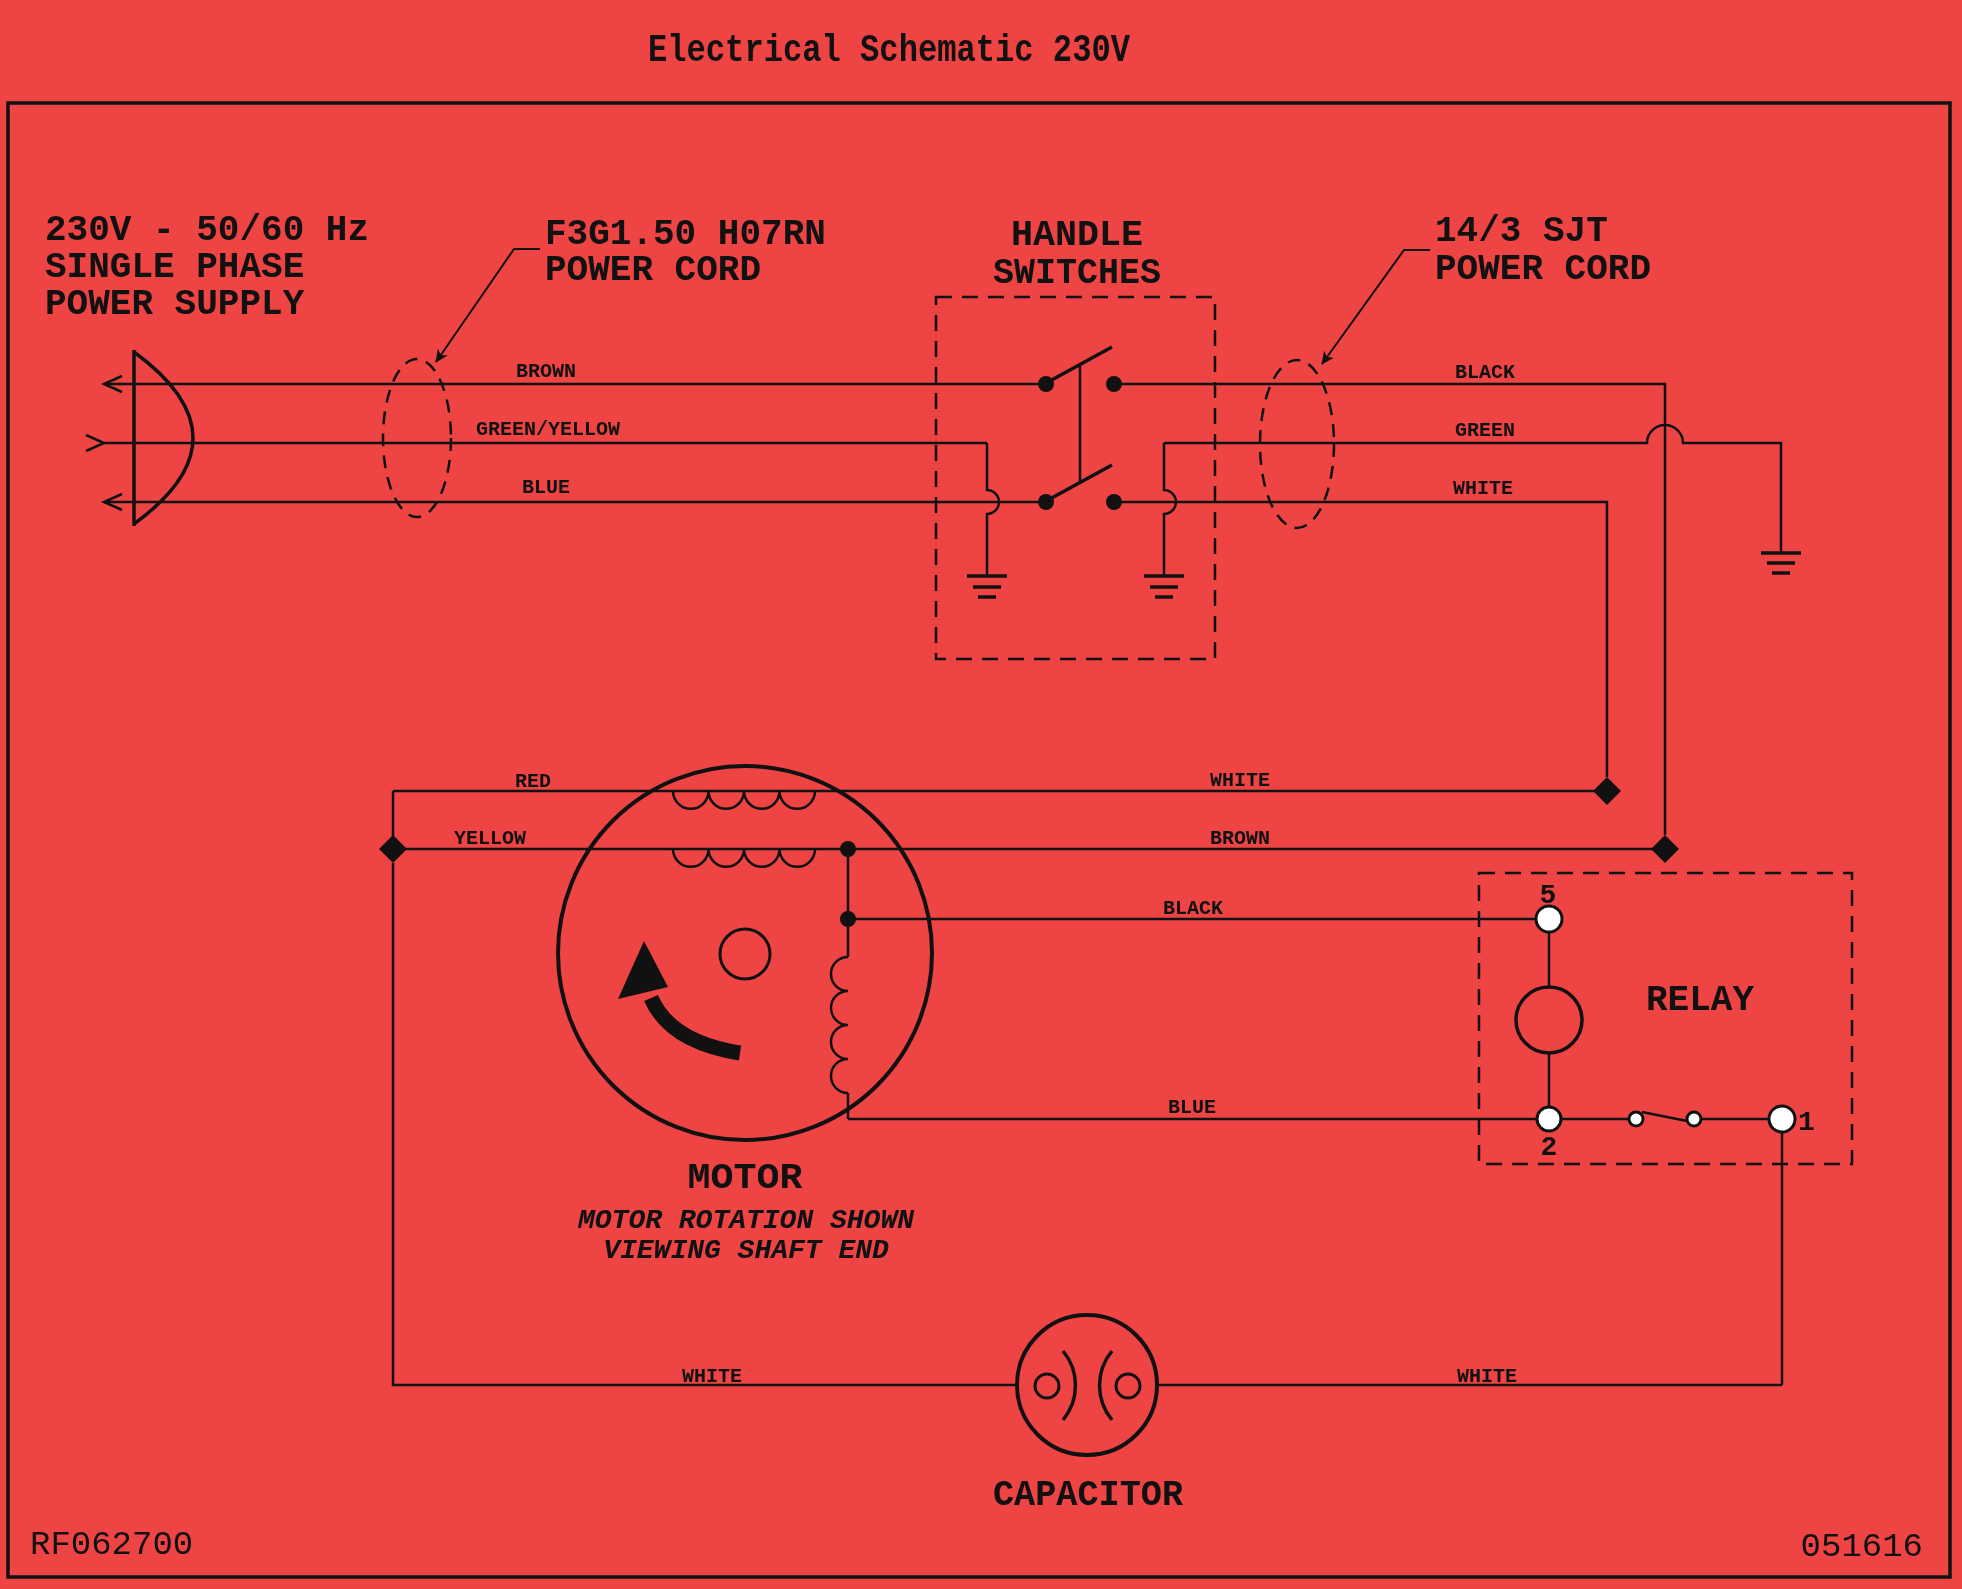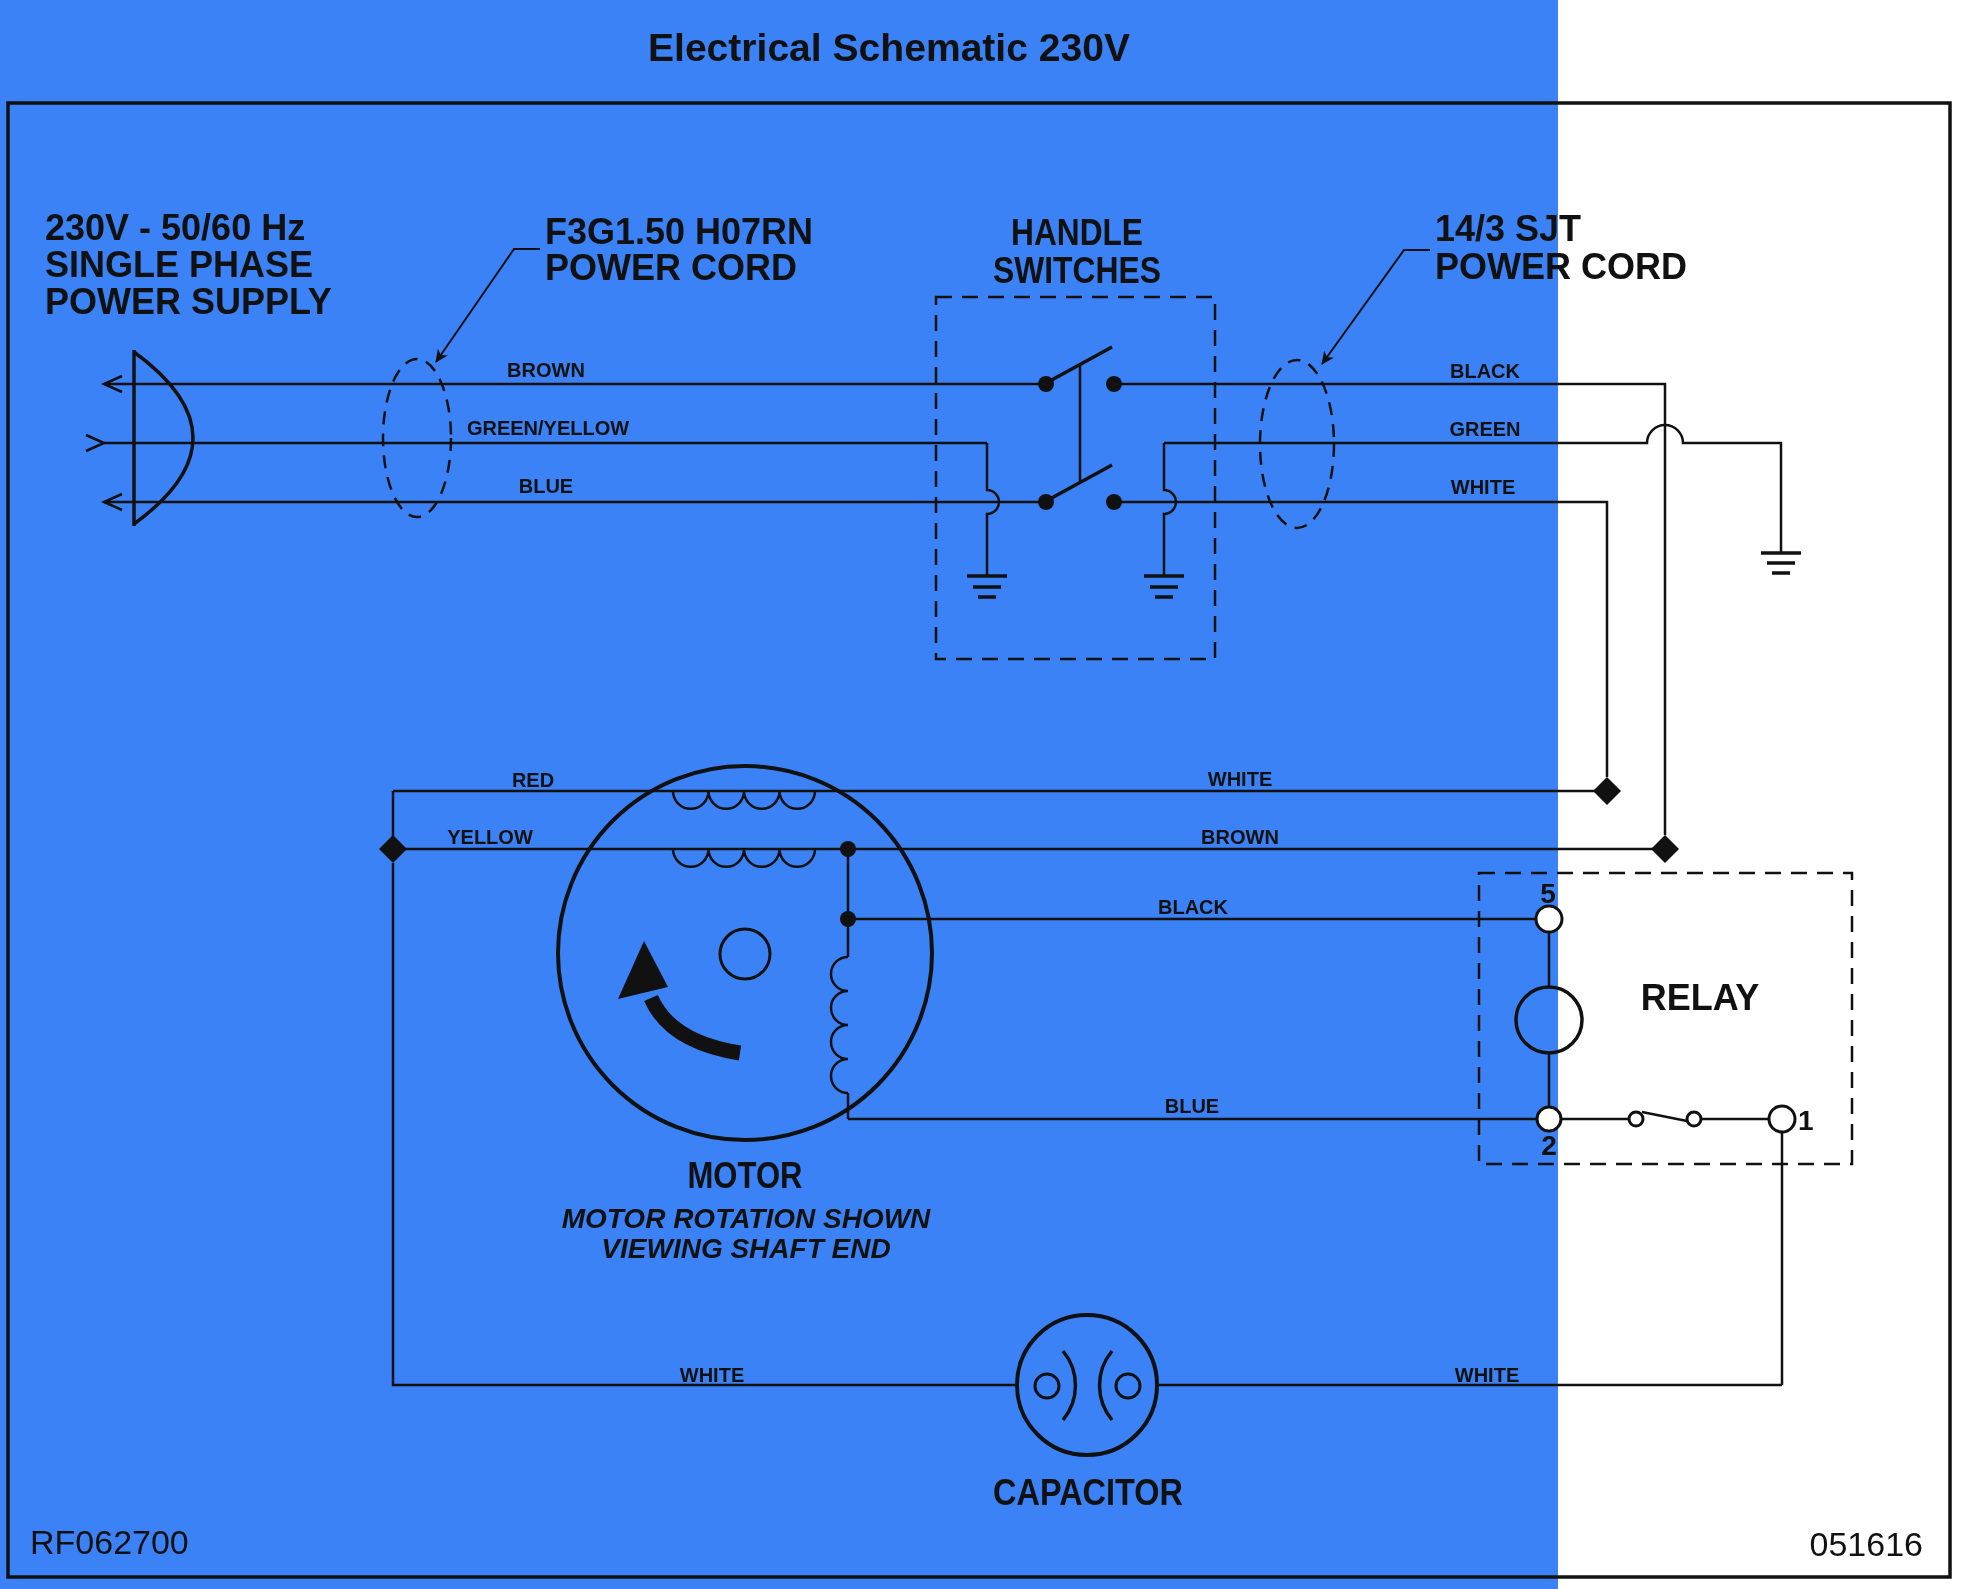--- a/index.html
+++ b/index.html
@@ -1,16 +1,16 @@
 <!DOCTYPE html>
 <html><head>
 <meta charset="utf-8">
 <style>
   html,body{margin:0;padding:0;background:#ffffff;}
-  .page{position:relative;width:1558px;height:1589px;background:#3b82f6;font-family:Liberation Sans, sans-serif;}
+  .page{position:relative;width:1962px;height:1589px;background:#ef4444;font-family:Liberation Mono, monospace;}
   svg{position:absolute;left:0;top:0;}
   text{fill:#111;}
   .t-big{font-size:36px;font-weight:bold;}
   .t-title{font-size:39px;font-weight:bold;}
   .t-wire{font-size:20px;font-weight:bold;}
   .t-num{font-size:28px;font-weight:bold;}
   .t-note{font-size:28px;font-weight:bold;font-style:italic;}
   .t-foot{font-size:34px;font-weight:normal;}
   .ln{stroke:#111;stroke-width:2.5;fill:none;}
   .ln3{stroke:#111;stroke-width:3.5;fill:none;}

